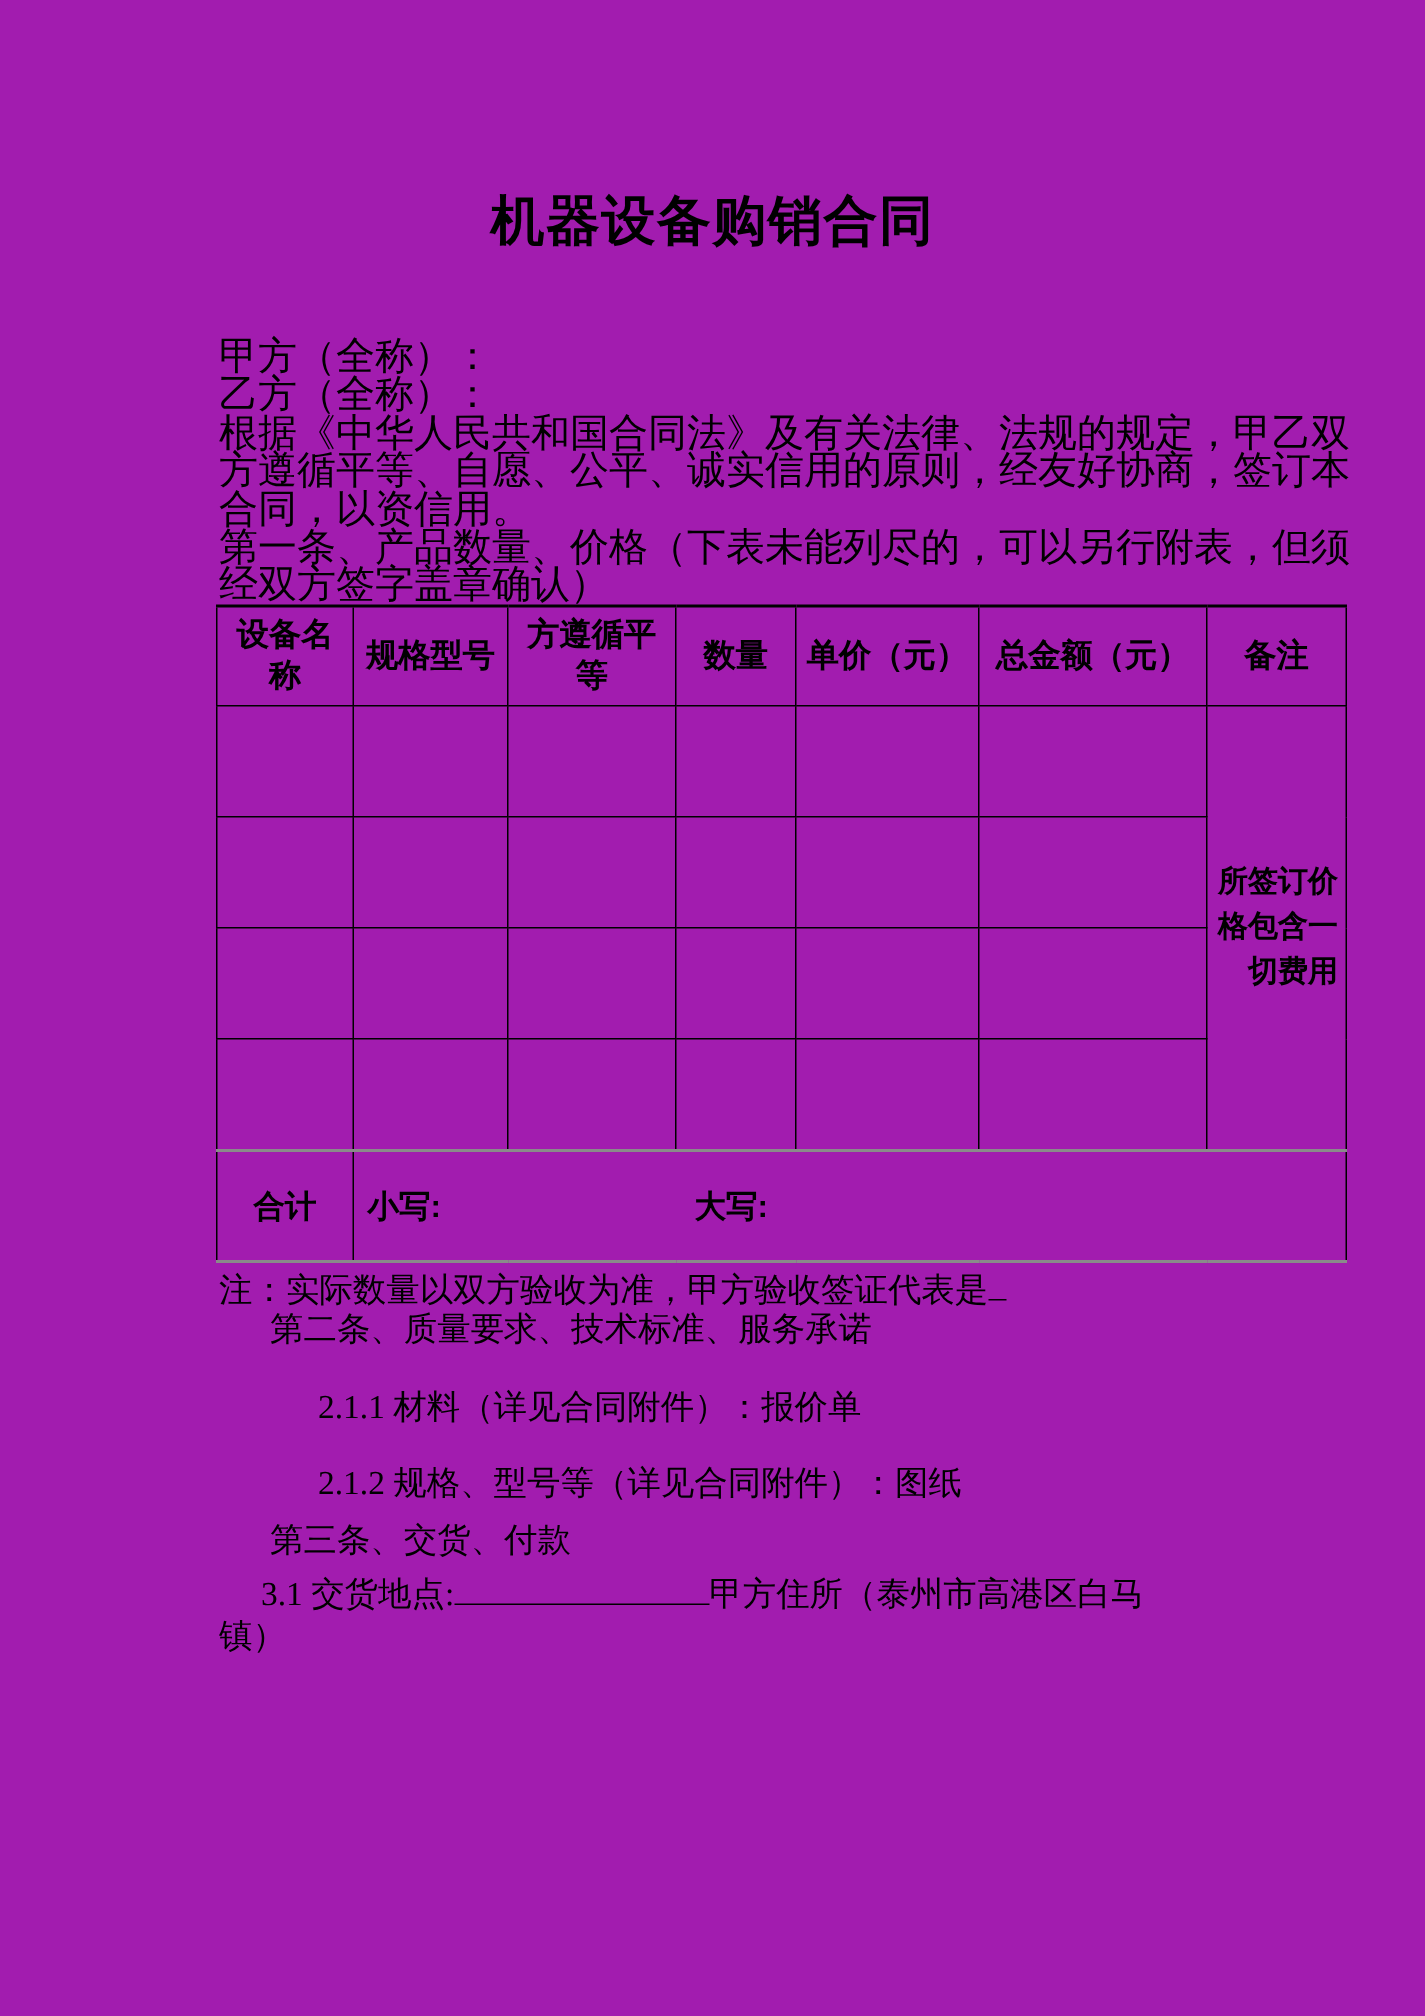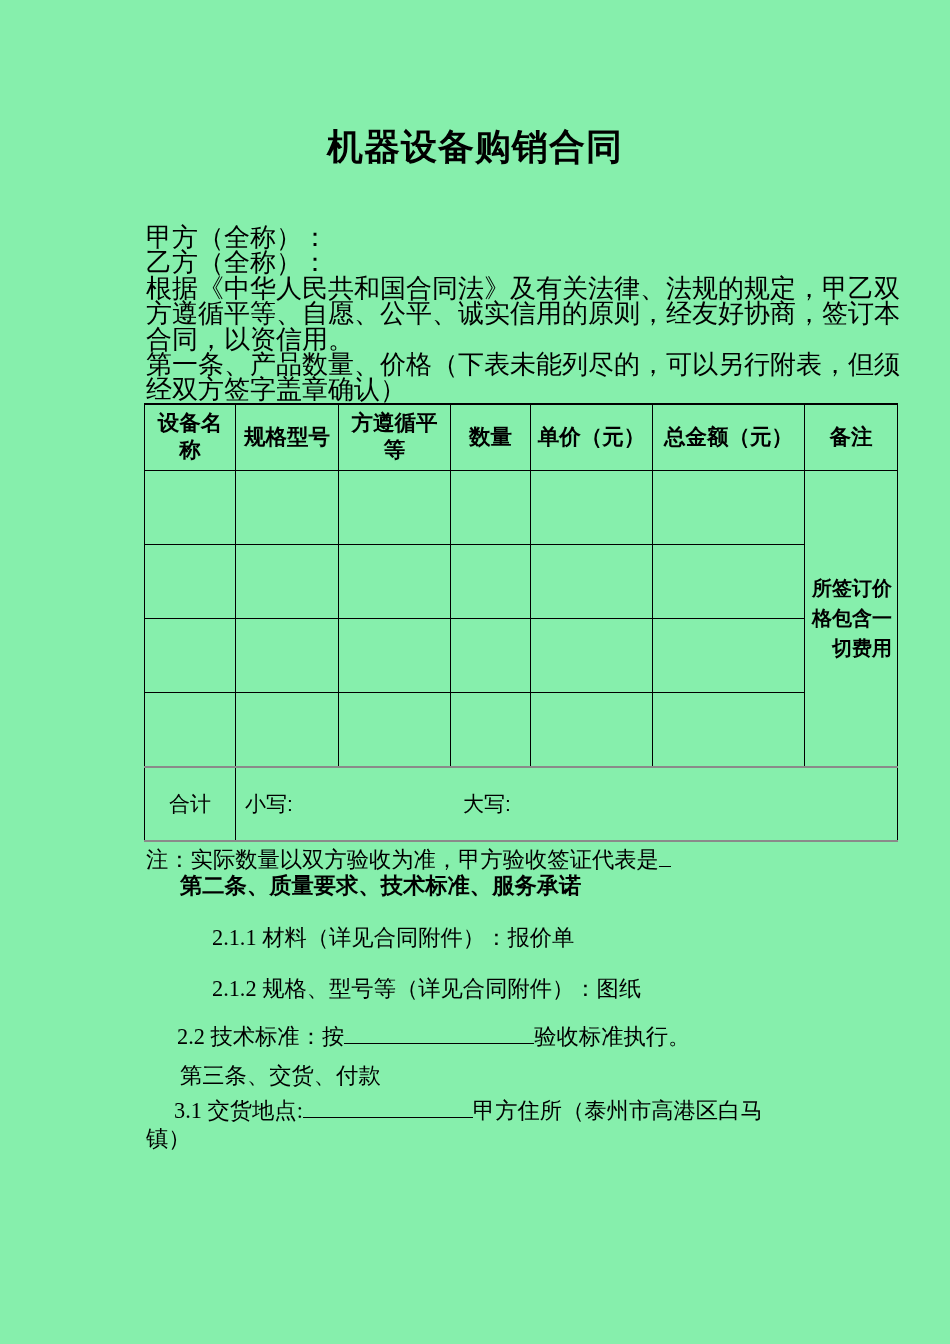--- a/index.html
+++ b/index.html
@@ -1,21 +1,21 @@
 <!DOCTYPE html>
 <html><head>
 <meta charset="utf-8">
 <style>
   * { margin:0; padding:0; box-sizing:border-box; }
   html,body { background:#ffffff; }
   body { width:950px; height:1344px; overflow:hidden; }
   .page {
     position:relative;
     width:950px; height:1344px;
-    background:#86efac;
+    background:#a21caf;
     color:#000;
     font-family:"Liberation Serif", serif;
   }
   .doc-title {
     padding-top:126px;
     text-align:center;
     font-family:"Liberation Sans", sans-serif;
     font-weight:700;
     font-size:36px;
     line-height:42px;
@@ -59,37 +59,37 @@
     font-weight:700;
     font-size:20px;
     line-height:30px;
     padding:0 5px;
   }
   tr.total-row td {
     height:68px;
     border-top:2px solid #8a8a8a;
     border-bottom:2px solid #8a8a8a;
     font-family:"Liberation Sans", sans-serif;
-    font-weight:400;
+    font-weight:700;
     font-size:21px;
     vertical-align:middle;
   }
   td.total-label { text-align:center; }
   td.total-content { padding-left:9px; font-size:20px; }
   .small-amount { display:inline-block; width:218px; }
   
   .clauses {
     margin:0 126px 0 146px;
     font-size:22.3px;
     line-height:26.4px;
     white-space:nowrap;
   }
   .clauses .ln { height:26.4px; }
   .note-line       { margin-top:5px; }
-  .clause2-title   { text-indent:34px;font-weight:bold; }
+  .clause2-title   { text-indent:34px; }
   .s2-1            { margin-top:14px; text-indent:34px; }
   .s2-1-1          { margin-top:25px; text-indent:66px; }
   .s2-1-2          { margin-top:25px; text-indent:66px; }
   .s2-2            { margin-top:22px; text-indent:31px; }
   .clause3-title   { margin-top:12px; text-indent:34px; }
   .s3-1            { margin-top:9px;  text-indent:28px; }
   .s3-1-cont       { margin-top:2px; }
   .blank {
     display:inline-block;
     border-bottom:1.5px solid #000;
@@ -179,19 +179,18 @@
         </td>
       </tr>
     </tbody>
   </table>
 
   <div class="clauses">
     <div class="ln note-line"><span>注：实际数量以双方验收为准，甲方验收签证代表是</span><span class="blank blank-sign"></span></div>
     <div class="ln clause2-title">第二条、质量要求、技术标准、服务承诺</div>
     <div class="ln s2-1-1">2.1.1 材料（详见合同附件）：报价单</div>
     <div class="ln s2-1-2">2.1.2 规格、型号等（详见合同附件）：图纸</div>
-    <div class="ln s2-2"><span>2.2 技术标准：按</span><span class="blank blank-std"></span><span>验收标准执行。</span></div>
     <div class="ln clause3-title">第三条、交货、付款</div>
     <div class="ln s3-1"><span>3.1 交货地点:</span><span class="blank blank-place"></span><span>甲方住所（泰州市高港区白马</span></div>
     <div class="ln s3-1-cont">镇）</div>
   </div>
 
 </div>
 
 </body></html>

